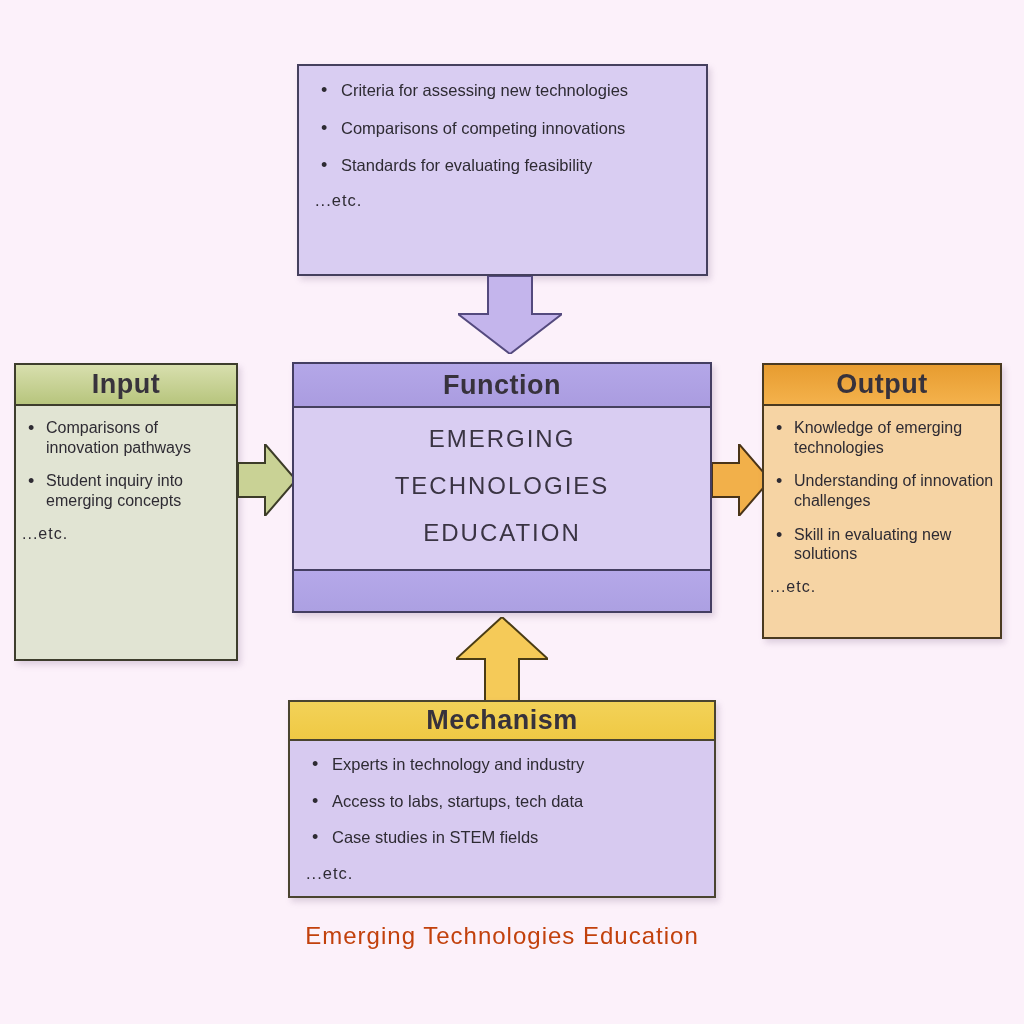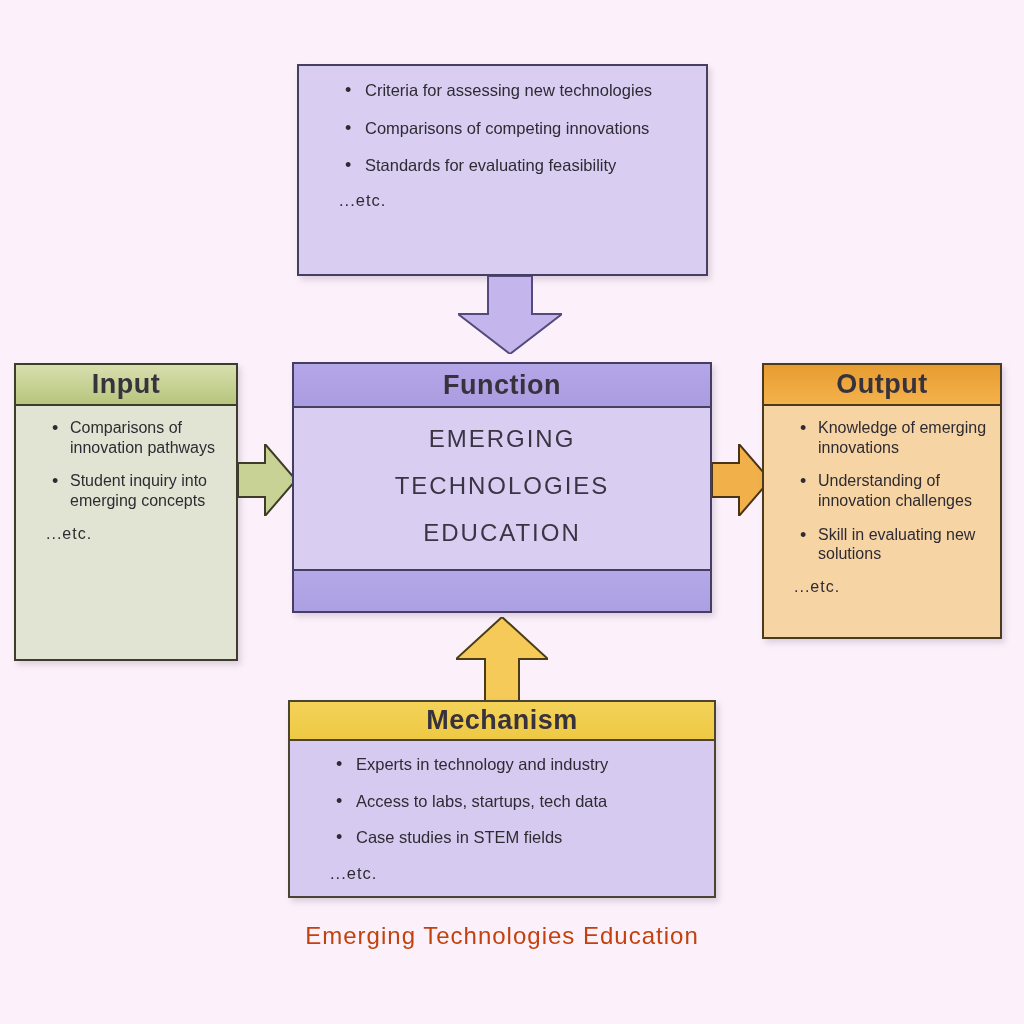--- a/index.html
+++ b/index.html
@@ -20,21 +20,21 @@
     box-sizing:border-box;
     display:flex;flex-direction:column;
   }
   .box header{
     flex:0 0 auto;
     display:flex;align-items:center;justify-content:center;
     font-size:27px;font-weight:600;color:#37323c;
     border-bottom:2px solid #45405e;
     letter-spacing:0.5px;
   }
-  .box .body{flex:1 1 auto;margin-left:24px;}
+  .box .body{flex:1 1 auto;}
 
   
   .control{left:297px;top:64px;width:411px;height:212px;background:#d9cdf2;}
   .control header{height:44px;background:linear-gradient(#bcaeec,#b0a2e2);}
   .control ul{margin:14px 0 0 0;padding:0 14px 0 22px;list-style:none;}
   .control li,.mechanism li{
     font-size:16.5px;line-height:1.25;margin-bottom:17px;position:relative;padding-left:20px;
   }
   .control li::before,.mechanism li::before,
   .input li::before,.output li::before{
@@ -141,21 +141,21 @@
   <svg class="arrow arrow-out" viewBox="0 0 58 72">
     <polygon points="0,19 27,19 27,0 58,36 27,72 27,53 0,53" fill="#f2b04a" stroke="#4a3418" stroke-width="2" stroke-linejoin="miter"></polygon>
   </svg>
 
   <section class="box output">
     <header>
       <span>Output</span>
     </header>
     <div class="body">
       <ul>
-        <li><span>Knowledge of emerging innovations</span></li>
+        <li><span>Knowledge of emerging technologies</span></li>
         <li><span>Understanding of innovation challenges</span></li>
         <li><span>Skill in evaluating new solutions</span></li>
       </ul>
       <div class="etc">...etc.</div>
     </div>
   </section>
 
   <svg class="arrow arrow-up" viewBox="0 0 92 85">
     <polygon points="46,0 92,42 63,42 63,85 29,85 29,42 0,42" fill="#f5ca58" stroke="#4a3c14" stroke-width="2" stroke-linejoin="miter"></polygon>
   </svg>

